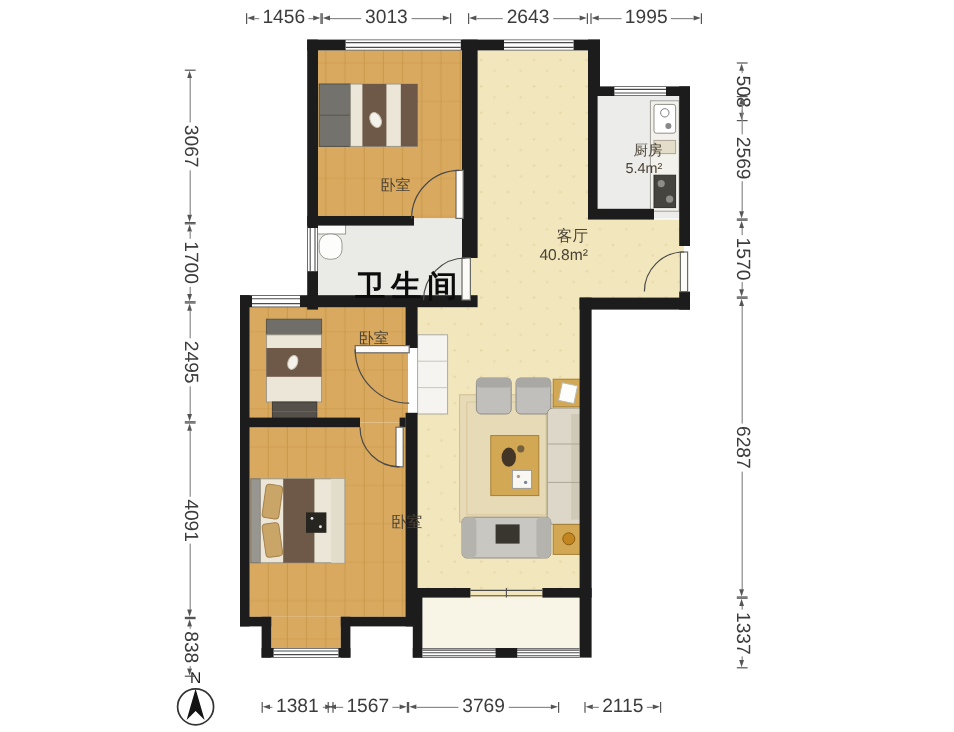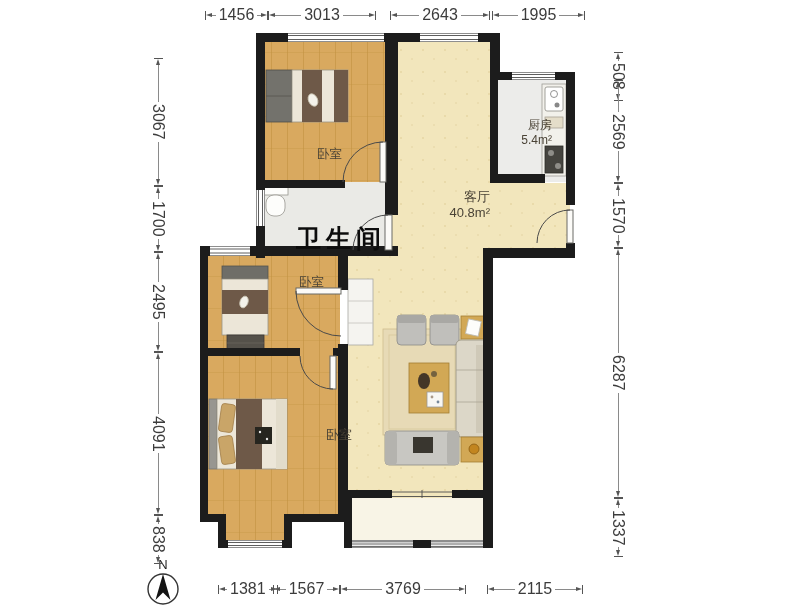--- a/index.html
+++ b/index.html
@@ -336,21 +336,21 @@
   </div>
   <div class="dim dim-h" style="left:340px; top:583px; width:126px;">
     <span class="tick"></span>
       <span class="ah ah-l"></span>
       <span class="ln"></span>
     <span class="dlabel">3769</span>
     <span class="ln"></span>
       <span class="ah ah-r"></span>
       <span class="tick"></span>
   </div>
-  <div class="dim dim-h" style="left:487px; top:583px; width:96px;">
+  <div class="dim dim-h" style="left:487px; top:583px; width:64px;">
     <span class="tick"></span>
       <span class="ah ah-l"></span>
       <span class="ln"></span>
     <span class="dlabel">2115</span>
     <span class="ln"></span>
       <span class="ah ah-r"></span>
       <span class="tick"></span>
   </div>
 
   <div class="dim dim-v" style="left:152px; top:58px; height:128px;">

